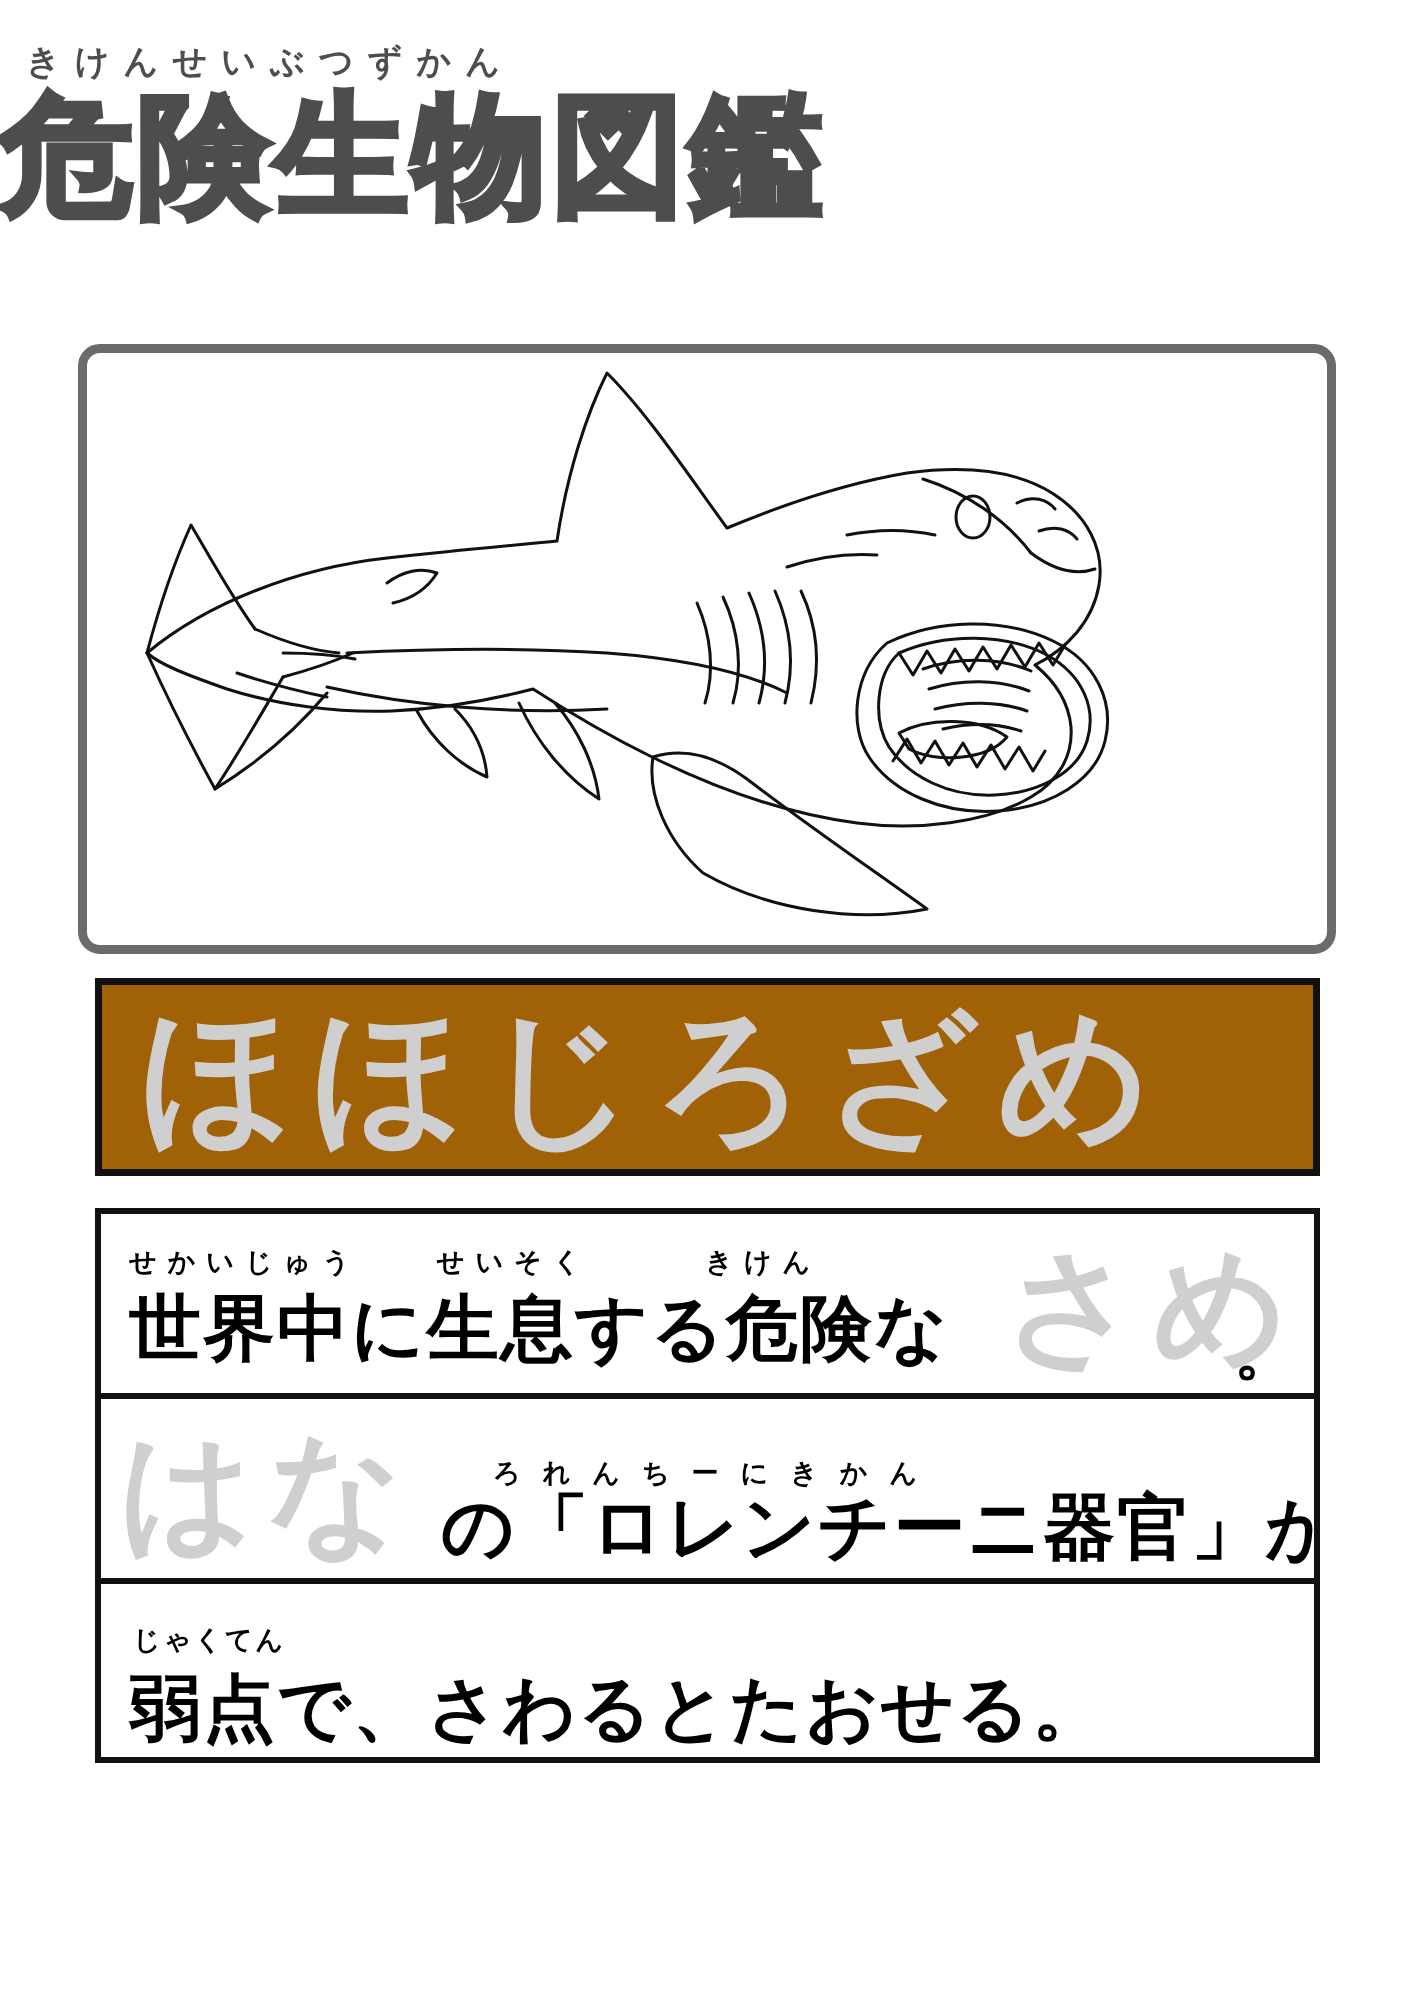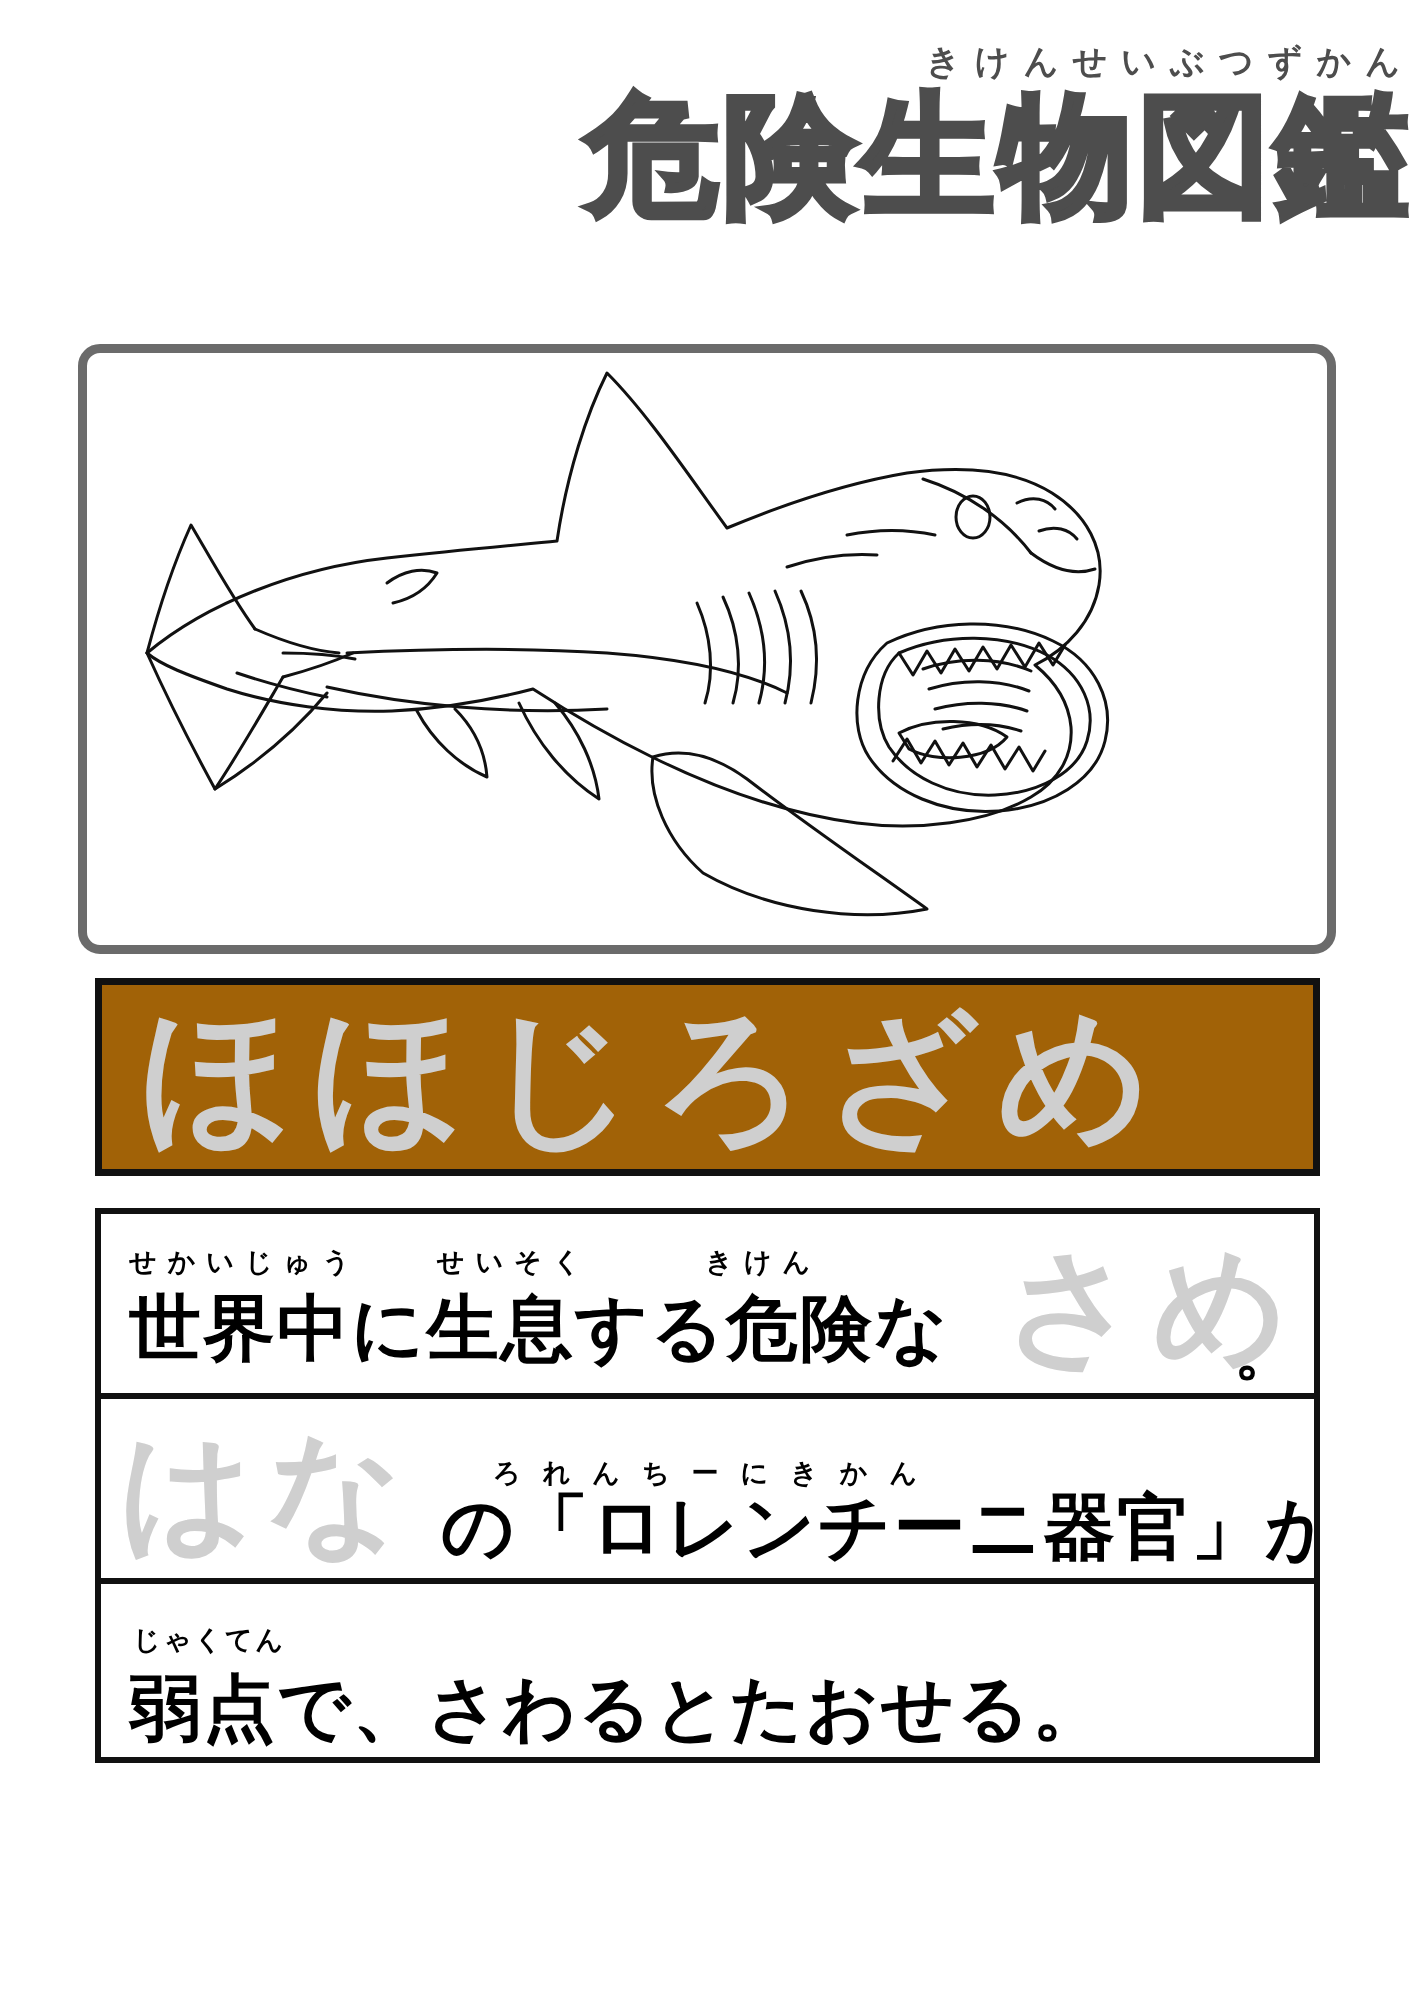--- a/index.html
+++ b/index.html
@@ -21,21 +21,21 @@
     box-sizing: border-box;
     padding: 0;
   }
 
   
   .title-block {
     position: absolute;
     left: 0;
     top: 44px;
     width: 1414px;
-    text-align: right;
+    text-align: left;
   }
   .title-furigana {
     font-size: 34px;
     font-weight: bold;
     letter-spacing: 14px;
     color: #4d4d4d;
     line-height: 1;
     margin: 0 0 6px 26px;
   }
   .title-main {

